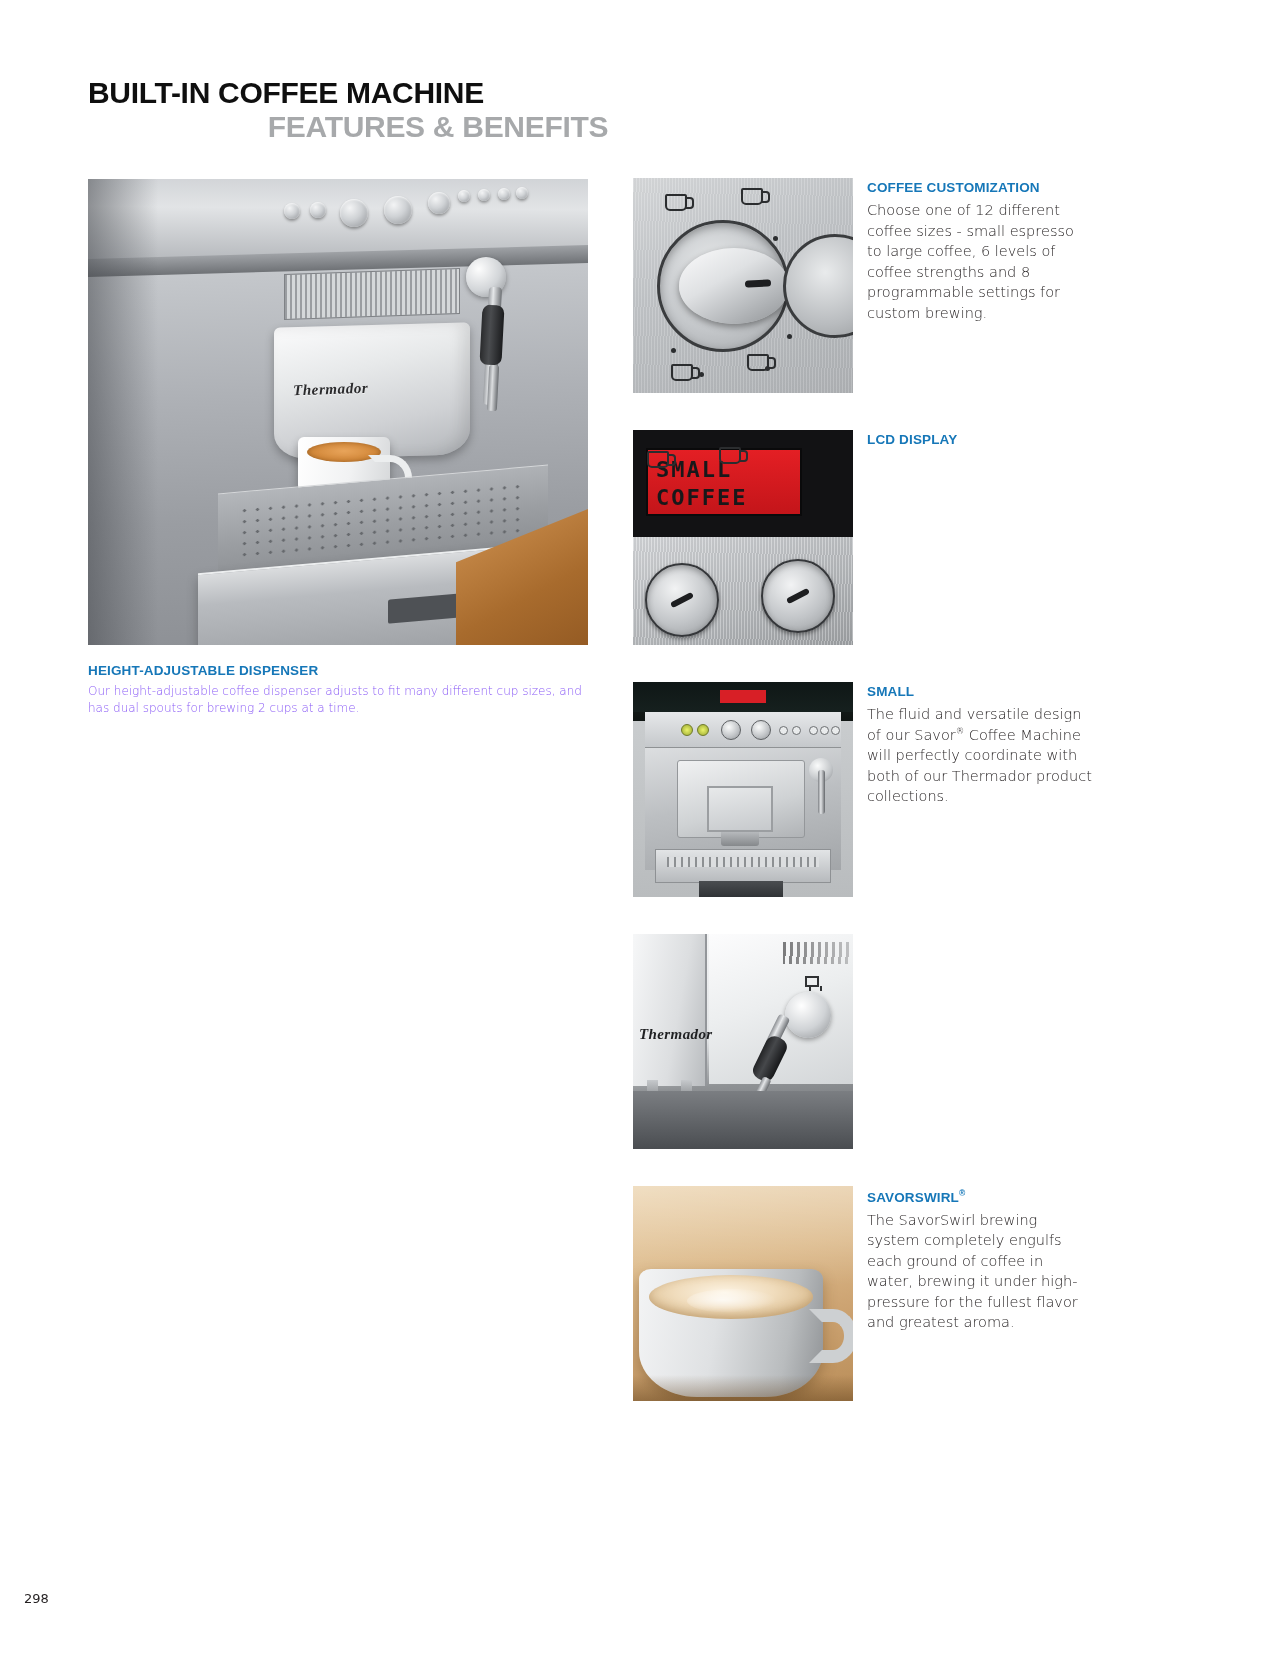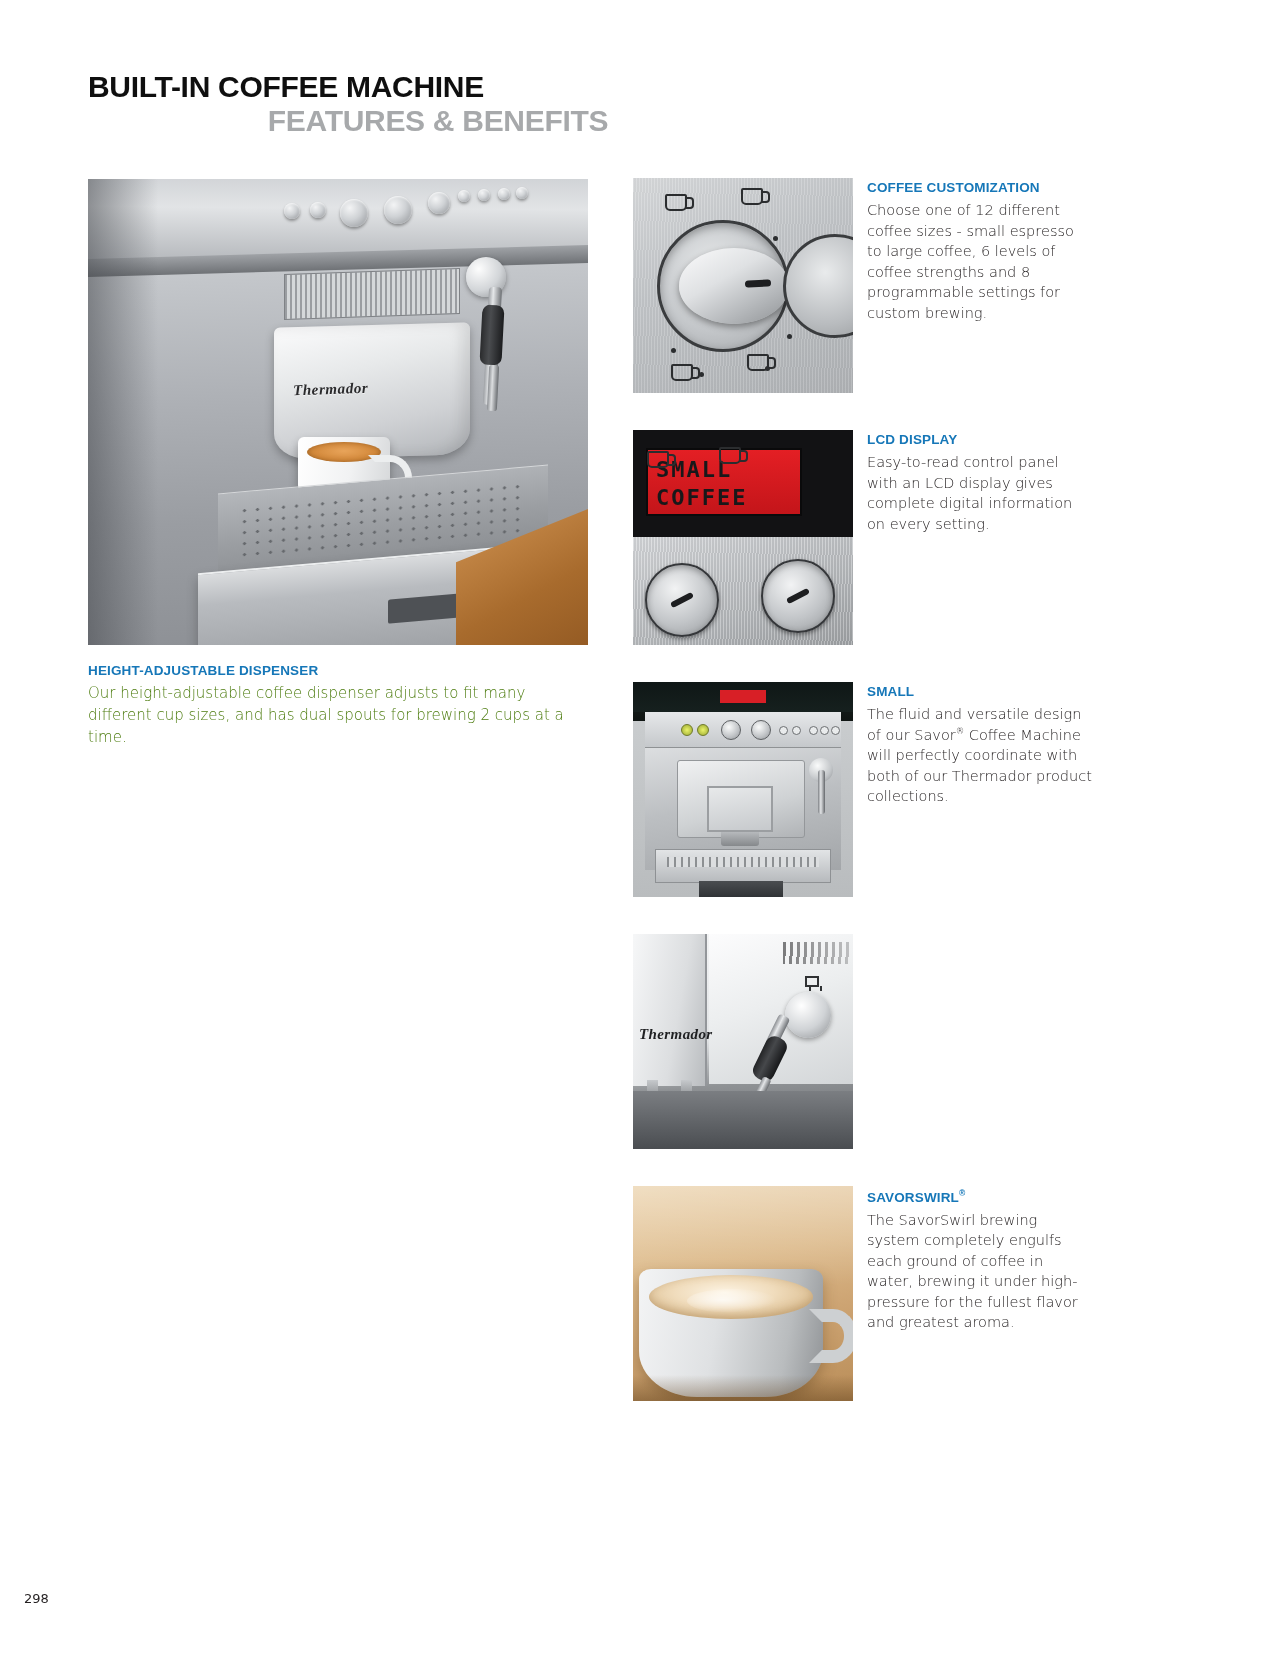--- a/index.html
+++ b/index.html
@@ -11,21 +11,21 @@
     width: 1275px; height: 1656px;
     position: relative;
     font-family: "Liberation Sans", sans-serif;
     color: #231f20;
     overflow: hidden;
   }
 
   
   .page-header {
     position: absolute;
-    left: 88px; top: 70px;
+    left: 88px; top: 76px;
     width: 700px;
   }
   .title-main {
     font-size: 30px;
     font-weight: bold;
     letter-spacing: -0.3px;
     color: #0f0f0f;
     line-height: 1.12;
     margin: 0;
   }
@@ -53,23 +53,23 @@
   }
   .caption-block { margin-top: 18px; width: 500px; }
   .caption-head {
     color: #1677b8;
     font-size: 13.5px;
     font-weight: bold;
     letter-spacing: 0.15px;
     margin: 0 0 5px 0;
   }
   .caption-body {
-    font-size: 15px;
+    font-size: 12px;
     line-height: 1.45;
-    color: #4d7c0f;
+    color: #8b5cf6;
     margin: 0;
     font-family: "DejaVu Sans", sans-serif;
     font-weight: 300;
   }
 
   
   .features {
     position: absolute;
     left: 633px; top: 178px;
     width: 460px;
@@ -572,21 +572,20 @@
           </div>
         <div class="t1-cup" style="left:86px; top:-90px;">
             <i></i>
           </div>
         <div class="t2-kb t2-kb-a"></div>
         <div class="t2-kb t2-kb-b"></div>
       </div>
     </div>
     <div class="feature-text">
       <div class="feature-head">LCD DISPLAY</div>
-      <p class="feature-body">Easy-to-read control panel with an LCD display gives complete digital information on every setting.</p>
     </div>
   </div>
 
   <div class="feature-row row-design">
     <div class="feature-thumb">
       <div class="t3-bg"></div>
       <div class="t3-topdark"></div>
       <div class="t3-redtag"></div>
       <div class="t3-panel"></div>
       <div class="t3-led t3-led-a"></div>

